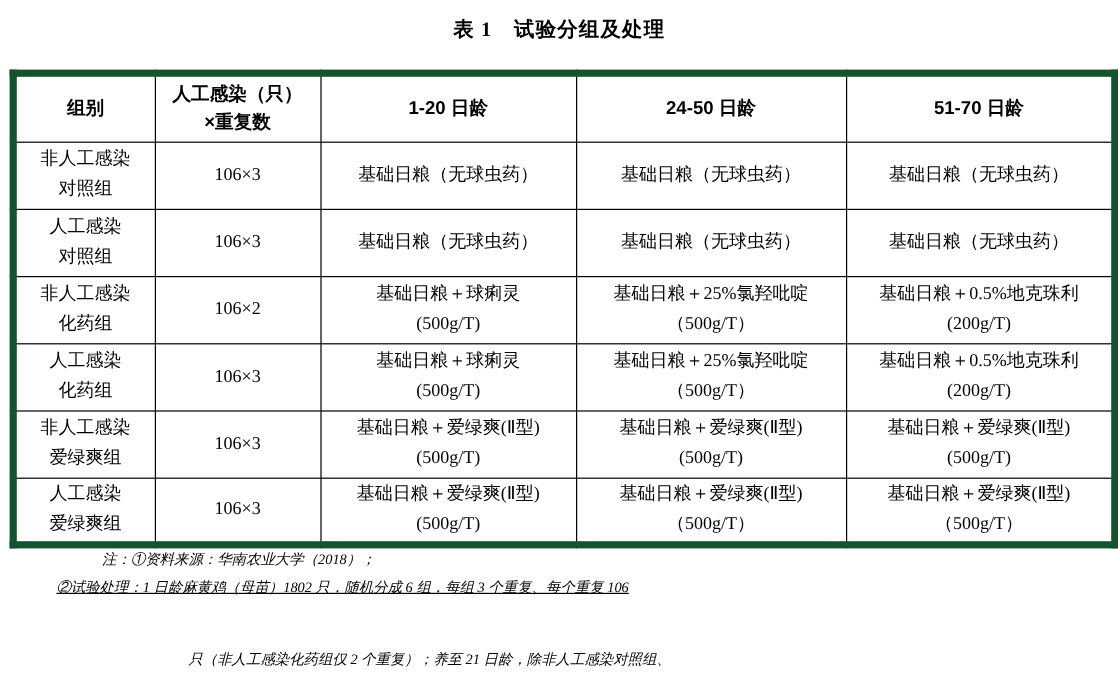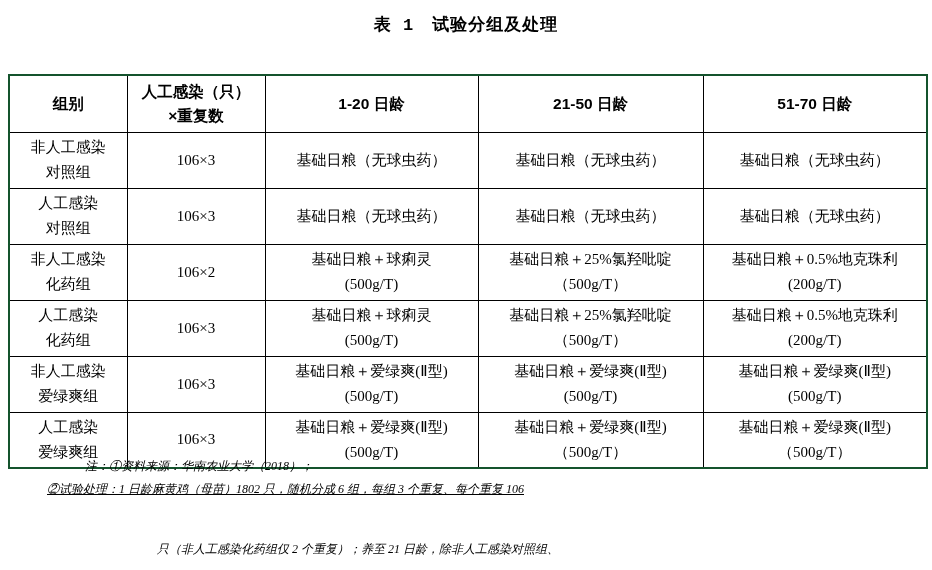--- a/index.html
+++ b/index.html
@@ -15,33 +15,33 @@
     height: 570px;
     background: #ffffff;
     overflow: hidden;
   }
   .doc-title {
     position: absolute;
     top: 13px;
     left: 0;
     width: 932px;
     text-align: center;
-    font-family: Liberation Mono, monospace;
+    font-family: Liberation Serif, serif;
     font-weight: bold;
     font-size: 17px;
     letter-spacing: 1px;
   }
   table.grouping-table {
     position: absolute;
-    top: 74px;
+    top: 58px;
     left: 8px;
     width: 918px;
     border-collapse: collapse;
     table-layout: fixed;
-    border: 2px solid #14532d;
+    border: 6px solid #14532d;
   }
   table.grouping-table th,
   table.grouping-table td {
     border: 1px solid #000;
     text-align: center;
     vertical-align: middle;
     padding: 0;
     overflow: hidden;
   }
   table.grouping-table th {
@@ -90,21 +90,21 @@
           <div class="hl">组别</div>
         </th>
         <th>
           <div class="hl">人工感染（只）</div>
           <div class="hl">×重复数</div>
         </th>
         <th>
           <div class="hl">1-20 日龄</div>
         </th>
         <th>
-          <div class="hl">21-50 日龄</div>
+          <div class="hl">24-50 日龄</div>
         </th>
         <th>
           <div class="hl">51-70 日龄</div>
         </th>
       </tr>
     </thead>
     <tbody>
       <tr class="data-row">
         <td>
           <div class="cl">非人工感染</div>

